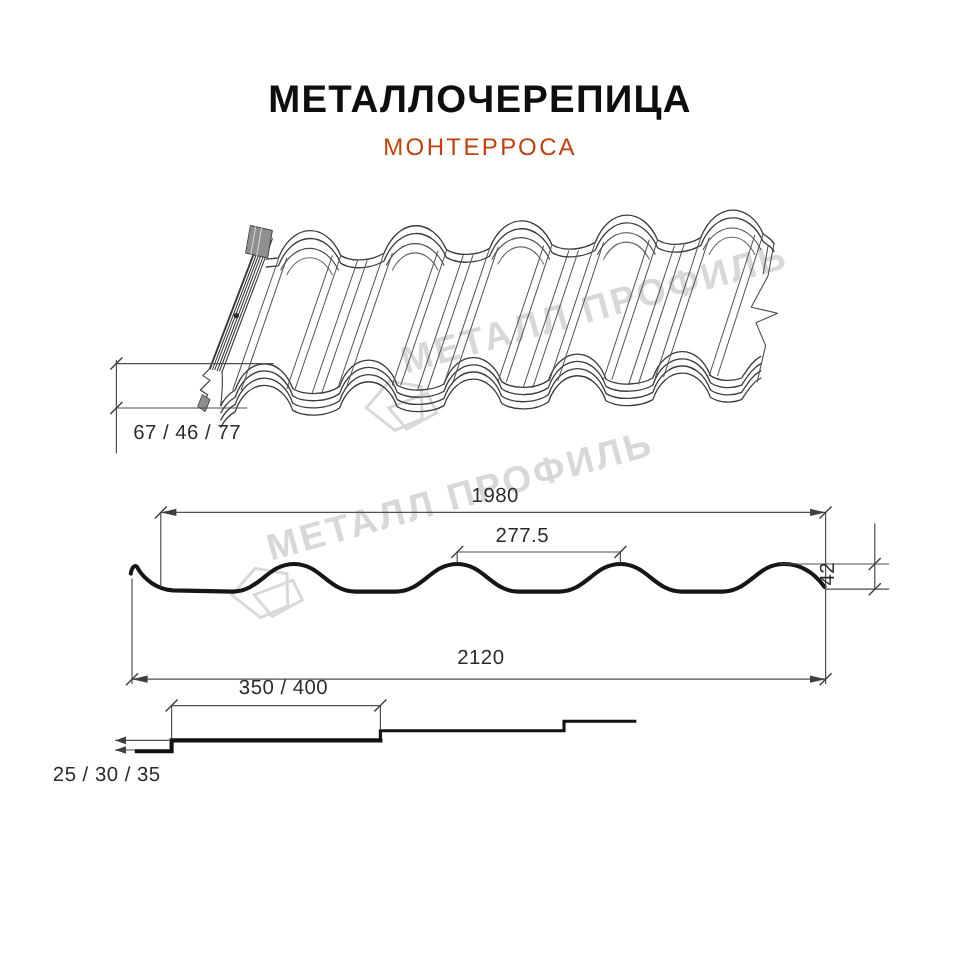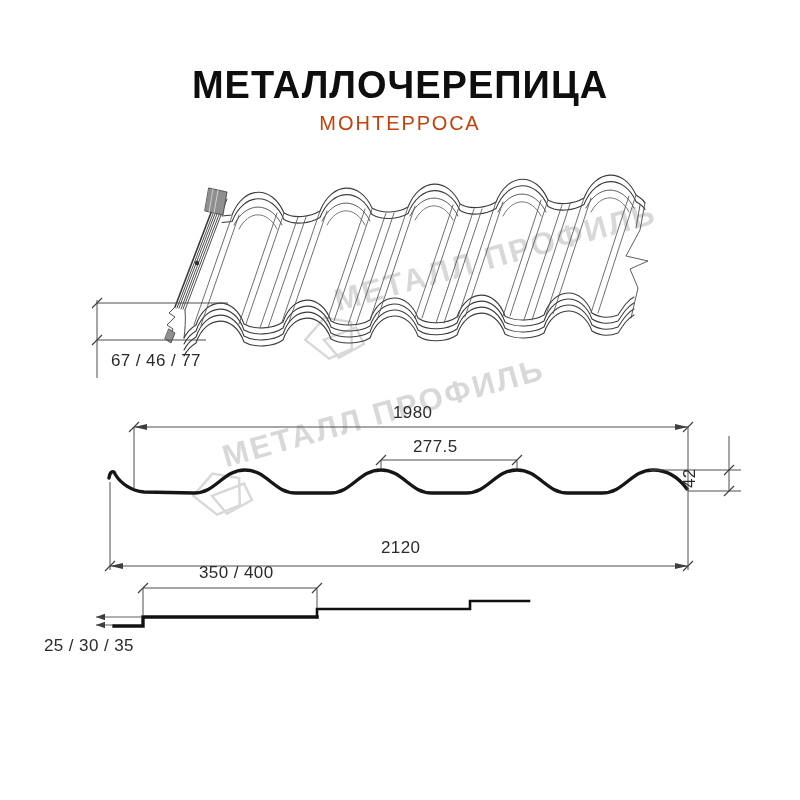--- a/index.html
+++ b/index.html
@@ -1,21 +1,21 @@
 <!DOCTYPE html>
 <html><head>
 <meta charset="utf-8">
 <style>
   html,body{margin:0;padding:0;}
   body{width:800px;height:800px;background:#ffffff;position:relative;overflow:hidden;
        font-family:"Liberation Sans", sans-serif;}
   #art{position:absolute;left:0;top:0;z-index:2;}
   .label{position:absolute;z-index:3;font-size:17px;color:#2b2b2b;letter-spacing:.4px;white-space:nowrap;}
   .title{position:absolute;left:0;right:0;top:64px;text-align:center;z-index:3;
-         font-size:38px;font-weight:800;letter-spacing:1px;color:#0e0e0e;}
+         font-size:32px;font-weight:800;letter-spacing:1px;color:#0e0e0e;}
   .subtitle{position:absolute;left:0;right:0;top:112px;text-align:center;z-index:3;
          font-size:20px;font-weight:500;letter-spacing:2px;color:#c2410c;}
   .wm{position:absolute;z-index:1;transform:rotate(-15.5deg);transform-origin:left top;
       color:#d8d8d8;width:420px;height:90px;}
   .wm .wm-text{position:absolute;left:44px;top:0;font-size:31px;font-weight:700;
       letter-spacing:2.5px;white-space:nowrap;}
   .wm svg{position:absolute;left:0;top:26px;}
   .rot90{transform:rotate(-90deg);transform-origin:left bottom;}
 </style>
 </head>

